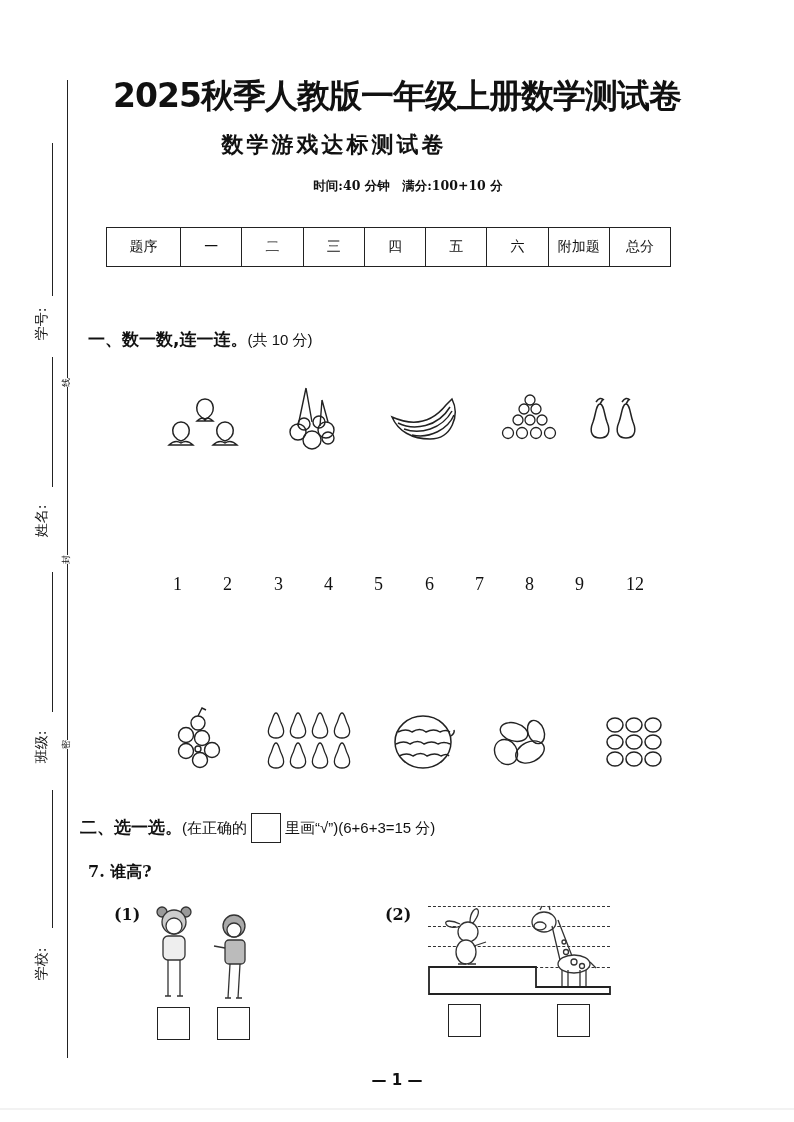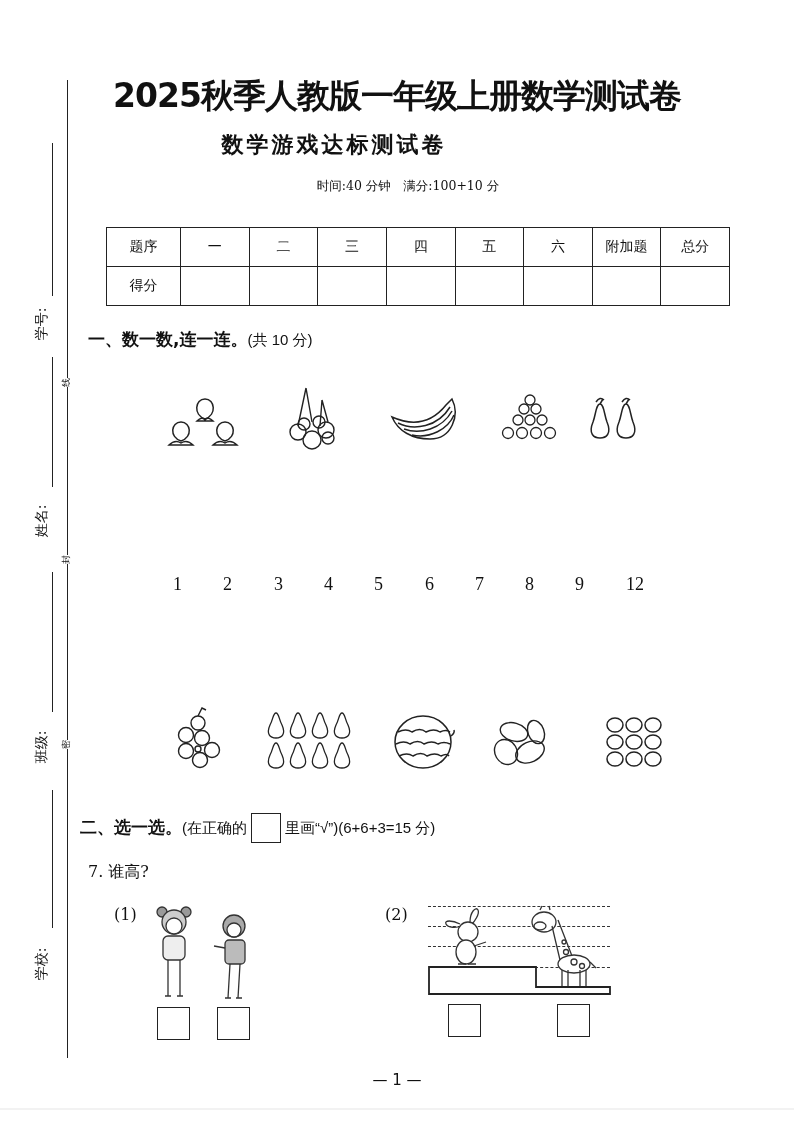--- a/index.html
+++ b/index.html
@@ -1,24 +1,24 @@
 <!DOCTYPE html>
 <html><head>
 <meta charset="utf-8">
 <style>
   html, body { margin:0; padding:0; }
   body { width:794px; height:1122px; background:#ffffff; position:relative; overflow:hidden;
          font-family:"DejaVu Serif", serif; color:#111; }
-  .abs { position:absolute; }
+  .abs { position:absolute;font-weight:bold; }
   .vline { position:absolute; background:#222; width:1px; }
   .title { left:0; width:794px; top:74px; text-align:center; font-family:"DejaVu Sans", sans-serif;
            font-size:33px; font-weight:bold; letter-spacing:-1px; }
   .subtitle { left:0; width:646px; top:130px; text-align:center; font-size:22px; font-weight:bold; letter-spacing:3px; padding-left:22px; box-sizing:border-box;}
   .meta { left:0; width:794px; top:178px; text-align:center; font-size:12.5px; padding-left:22px; box-sizing:border-box; }
-  table.score { position:absolute; left:106px; top:227px; width:624px; border-collapse:collapse; table-layout:fixed; }
+  table.score { position:absolute; left:106px; top:227px; width:565px; border-collapse:collapse; table-layout:fixed; }
   table.score td { border:1.5px solid #222; height:38px; text-align:center; font-size:14px; font-family:"DejaVu Sans", sans-serif; padding:0; }
   table.score td.first { width:73px; }
   .section { font-family:"DejaVu Sans", sans-serif; font-size:17px; font-weight:bold; }
   .section .note { font-weight:normal; font-family:Liberation Sans, sans-serif; font-size:15px; }
   .num { position:absolute; top:574px; font-size:18px; font-family:"Liberation Serif", serif; }
   .sidelabel { position:absolute; font-size:14px; transform:rotate(-90deg); transform-origin:center; white-space:nowrap; }
   .sidetiny { position:absolute; font-size:9px; transform:rotate(-90deg); white-space:nowrap; background:#fff; }
   .blank { position:absolute; width:1px; background:#222; left:52px; }
   .checkbox { position:absolute; border:1.5px solid #222; background:#fff; }
   .dash { position:absolute; border-top:1.5px dashed #333; height:0; }
@@ -56,31 +56,20 @@
     <td class="first">题序</td>
     <td>一</td>
     <td>二</td>
     <td>三</td>
     <td>四</td>
     <td>五</td>
     <td>六</td>
     <td>附加题</td>
     <td>总分</td>
   </tr>
-  <tr>
-    <td class="first">得分</td>
-    <td></td>
-    <td></td>
-    <td></td>
-    <td></td>
-    <td></td>
-    <td></td>
-    <td></td>
-    <td></td>
-  </tr>
 </tbody>
   </table>
 
 <div class="abs section" style="left:88px; top:328px;">
   <span>一、数一数,连一连。</span><span class="note">(共 10 分)</span>
 </div>
 
 <svg style="left:165px; top:395px;" width="80" height="55" viewBox="0 0 80 55" fill="none" stroke="#222" stroke-width="1.5">
   <path d="M40 4 C30 4 28 20 40 24 C52 20 50 4 40 4 Z"></path>
     <path d="M32 26 q5 -5 8 -1 q3 -4 8 1 z"></path>

